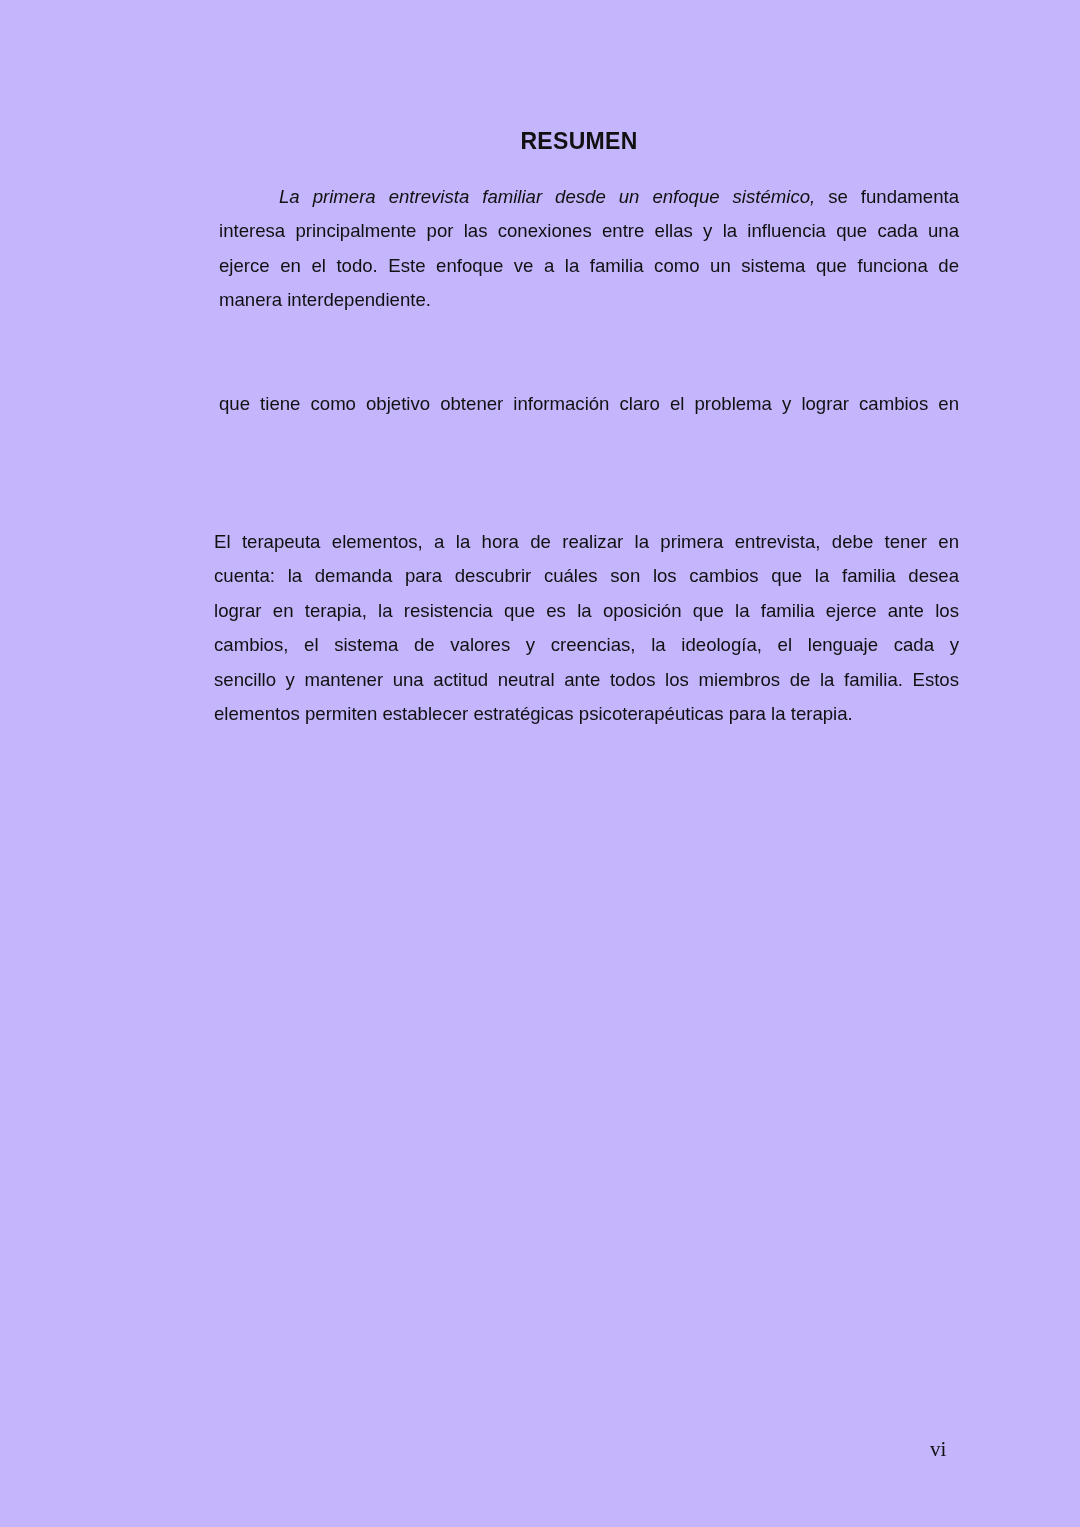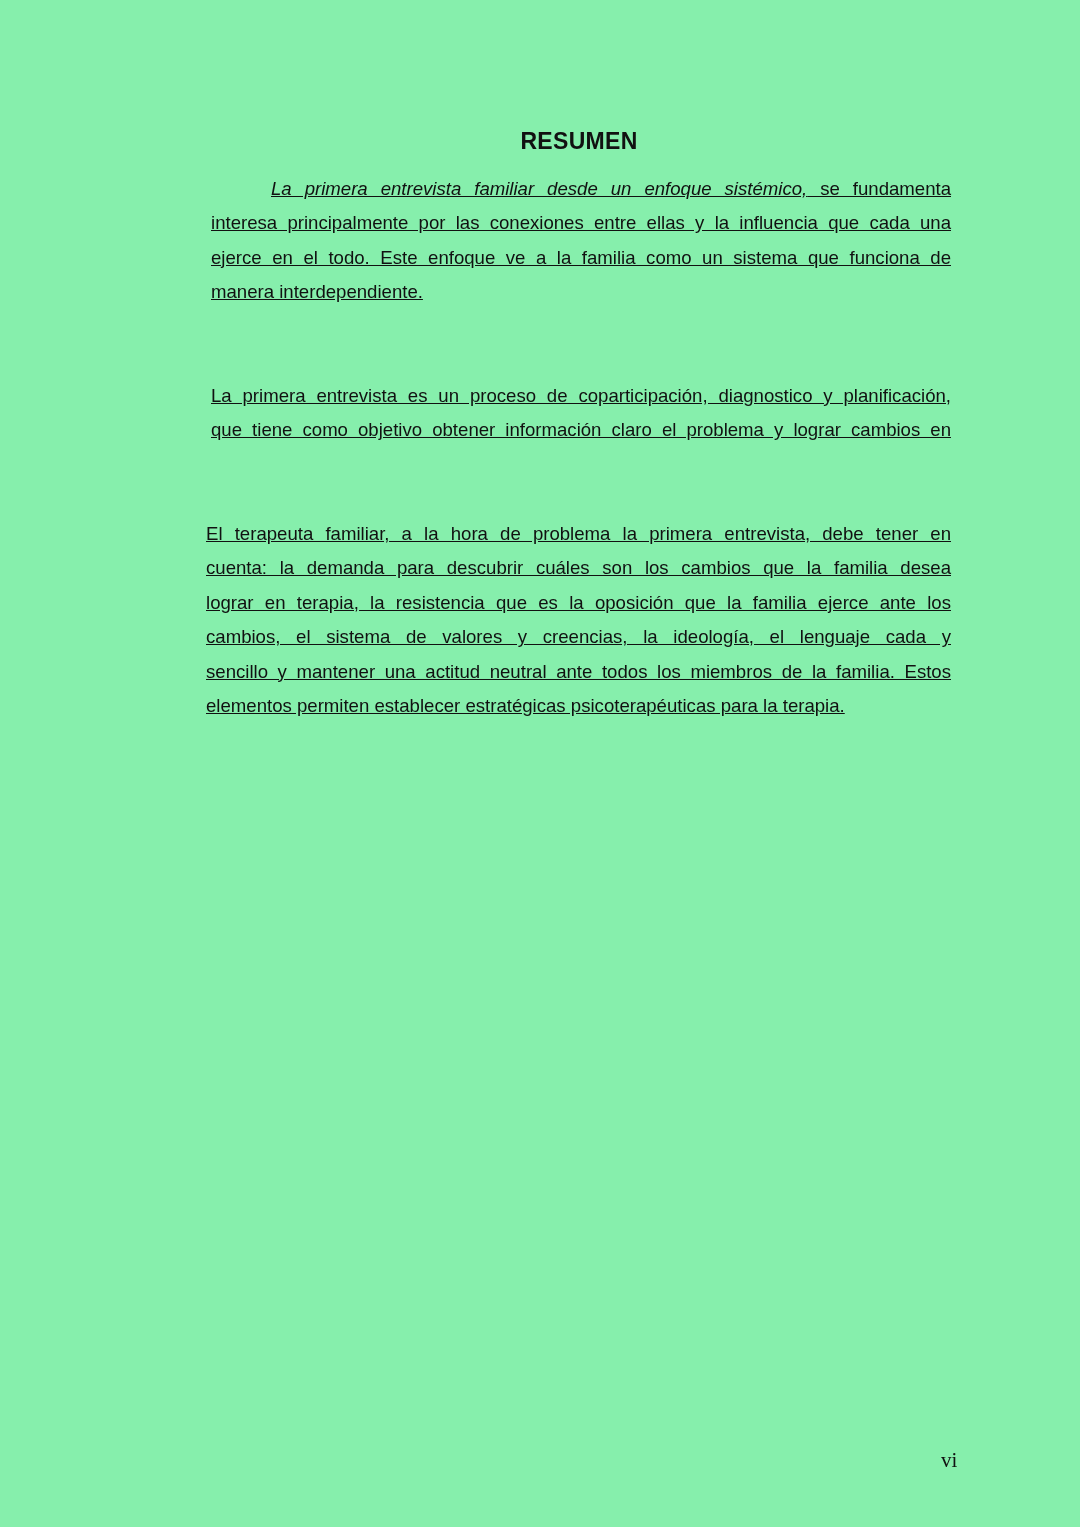--- a/index.html
+++ b/index.html
@@ -13,84 +13,82 @@
       position: relative;
       overflow: hidden;
       font-family: "Liberation Sans", sans-serif;
       color: #111111;
     }
     .page {
       position: absolute;
       left: 0; top: 0;
       width: 1080px;
       height: 1527px;
-      background: #86efac;
+      background: #c4b5fd;
     }
     .title {
       position: absolute;
       left: 0;
       width: 1158px;
       top: 128px;
       text-align: center;
       font-weight: bold;
       font-size: 23px;
       letter-spacing: 0.3px;
       margin: 0;
     }
     .para {
       position: absolute;
-      margin: 0;
+      margin: 8px;
       font-size: 18.6px;
       line-height: 34.4px;
       text-align: justify;
       text-align-last: left;
-      text-decoration: underline;
     }
     .p1 { left: 211px; width: 740px; top: 172px; text-indent: 60px; }
     .p2 { left: 211px; width: 740px; top: 379px; }
     .p3 { left: 206px; width: 745px; top: 517px; }
     .line {
       display: block;
       text-align: justify;
       text-align-last: justify;
       white-space: nowrap;
     }
     .line.last { text-align-last: left; }
     .line.indent { padding-left: 60px; }
     em { font-style: italic; }
     .page-number {
       position: absolute;
       left: 930px;
       top: 1437px;
       font-family: "Liberation Serif", serif;
       font-size: 21px;
-      margin: 11px;
+      margin: 0;
     }
   </style>
 </head>
 <body>
 
 <div class="page">
 
   <h1 class="title">RESUMEN</h1>
 
   <div class="para p1" style="text-indent:0;">
     <span class="line indent" style="word-spacing: 0.00173611px;"><em>La primera entrevista familiar desde un enfoque sistémico,</em><span> se fundamenta</span></span>
     <span class="line">interesa principalmente por las conexiones entre ellas y la influencia que cada una</span>
     <span class="line">ejerce en el todo.  Este enfoque ve a la familia como un sistema que funciona de</span>
     <span class="line last">manera interdependiente.</span>
   </div>
 
   <div class="para p2">
-    <span class="line">La primera entrevista es un proceso de coparticipación, diagnostico y planificación,</span>
     <span class="line">que tiene como objetivo obtener información claro el problema y lograr cambios en</span>
   </div>
 
   <div class="para p3">
-    <span class="line">El terapeuta familiar, a la hora de problema la primera entrevista, debe tener en</span>
+    <span class="line">El terapeuta elementos, a la hora de realizar la primera entrevista, debe tener en</span>
     <span class="line">cuenta: la demanda para descubrir cuáles son los cambios que la familia desea</span>
     <span class="line">lograr en terapia, la resistencia que es la oposición que la familia ejerce ante los</span>
     <span class="line">cambios, el  sistema de  valores y creencias,  la ideología, el lenguaje cada y</span>
     <span class="line">sencillo y mantener una actitud neutral ante todos los miembros de la familia.  Estos</span>
     <span class="line last">elementos permiten establecer estratégicas psicoterapéuticas para la terapia.</span>
   </div>
 
   <p class="page-number">vi</p>
 
 </div>

